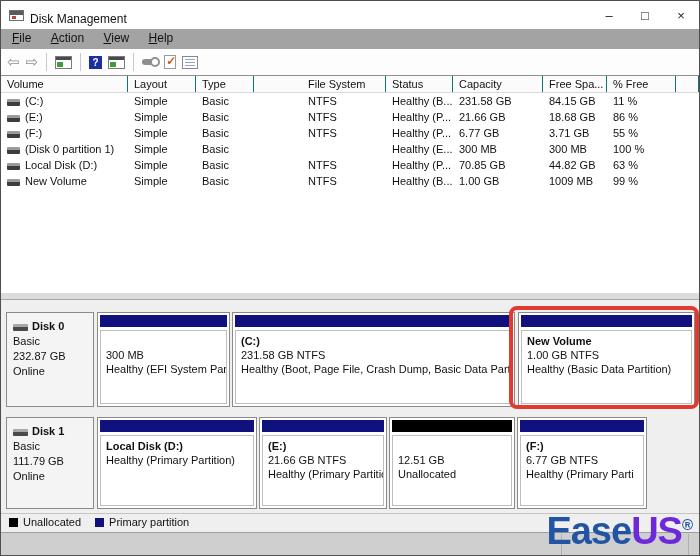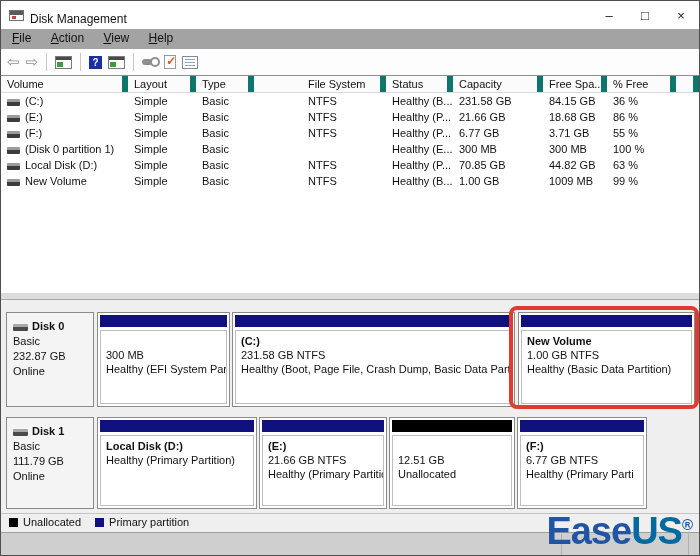--- a/index.html
+++ b/index.html
@@ -31,21 +31,21 @@
   .tb-help { width:13px; height:13px; background:#1b2f9e; color:#fff; font-weight:bold; font-size:10px; text-align:center; line-height:13px; }
   .tb-tool { width:14px; height:6px; background:#8f8f8f; border-radius:3px; position:relative; margin-right:2px; }
   .tb-tool::after { content:""; position:absolute; right:-4px; top:-2px; width:6px; height:6px; border:2px solid #8f8f8f; border-radius:50%; background:#fff; }
   .tb-doc { width:12px; height:14px; border:1px solid #9a9a9a; background:#fff; position:relative; }
   .tb-doc span { position:absolute; left:1px; top:-2px; color:#d2571b; font-size:12px; font-weight:bold; }
   .tb-props { width:16px; height:13px; border:1px solid #8a8a8a; background:#fff; padding:2px; }
   .tb-props div { width:100%; height:100%; background:repeating-linear-gradient(to bottom, #8fa6c8 0 1px, transparent 1px 3px); }
   
   .vtable { position:absolute; left:0; top:75px; width:100%; height:217px; background:#fff; font-size:11px; }
   .vhead { display:flex; height:17px; background:#fbfbfb; border-bottom:1px solid #d9d9d9; }
-  .vhead .cell { border-right:6px solid #0f766e; padding:2px 0 0 6px; white-space:nowrap; overflow:hidden; }
+  .vhead .cell { border-right:1px solid #0f766e; padding:2px 0 0 6px; white-space:nowrap; overflow:hidden; }
   .vrow { display:flex; height:16px; align-items:center; }
   .cell { flex:none; padding-left:6px; white-space:nowrap; overflow:hidden; }
   .c-vol { width:127px; } .c-lay { width:68px; } .c-typ { width:58px; } .c-fs { width:84px;margin-left:48px; }
   .c-st { width:67px; } .c-cap { width:90px; } .c-fr { width:64px; } .c-pc { width:69px; }
   .c-fill { flex:1; }
   .vol-icon { display:inline-block; width:13px; height:7px; margin-right:5px; border-radius:1px;
     background:linear-gradient(#9b9b9b 0 45%, #3c3c3c 45% 100%); vertical-align:middle; }
   
   .splitter { position:absolute; left:0; top:292px; width:100%; height:7px; background:#dcdcdc; border-bottom:1px solid #a6a6a6; }
   
@@ -66,21 +66,21 @@
   .legend { position:absolute; left:8px; top:216px; display:flex; align-items:center; gap:14px; font-size:11px; }
   .legend-item { display:flex; align-items:center; gap:5px; }
   .swatch { width:9px; height:9px; display:inline-block; }
   .swatch.black { background:#000; }
   .swatch.navy { background:#10107e; }
   .bottom-strip { position:absolute; left:0; top:232px; width:100%; height:25px; background:#cfcfcf; border-top:1px solid #9f9f9f; }
   .strip-sep { position:absolute; top:1px; bottom:0; width:1px; background:#b0b0b0; }
   
   .watermark { position:absolute; right:6px; bottom:4px; z-index:20; font-weight:bold; font-size:38px; letter-spacing:-1px; line-height:40px; white-space:nowrap; }
   .wm-blue { color:#2155a4; }
-  .wm-orange { color:#0369a1; }
+  .wm-orange { color:#6d28d9; }
   .wm-reg { color:#2155a4; font-size:15px; vertical-align:super; letter-spacing:0; }
 </style>
 </head>
 <body>
 
 <div class="window">
 
   <div class="titlebar">
     <span class="app-icon"></span>
     <span class="title-text">Disk Management</span>
@@ -130,21 +130,21 @@
     </div>
 
     <div class="vrow">
       <div class="cell c-vol"><span class="vol-icon"></span><span>(C:)</span></div>
       <div class="cell c-lay">Simple</div>
       <div class="cell c-typ">Basic</div>
       <div class="cell c-fs">NTFS</div>
       <div class="cell c-st">Healthy (B...</div>
       <div class="cell c-cap">231.58 GB</div>
       <div class="cell c-fr">84.15 GB</div>
-      <div class="cell c-pc">36 %</div>
+      <div class="cell c-pc">11 %</div>
     </div>
     <div class="vrow">
       <div class="cell c-vol"><span class="vol-icon"></span><span>(E:)</span></div>
       <div class="cell c-lay">Simple</div>
       <div class="cell c-typ">Basic</div>
       <div class="cell c-fs">NTFS</div>
       <div class="cell c-st">Healthy (P...</div>
       <div class="cell c-cap">21.66 GB</div>
       <div class="cell c-fr">18.68 GB</div>
       <div class="cell c-pc">86 %</div>

